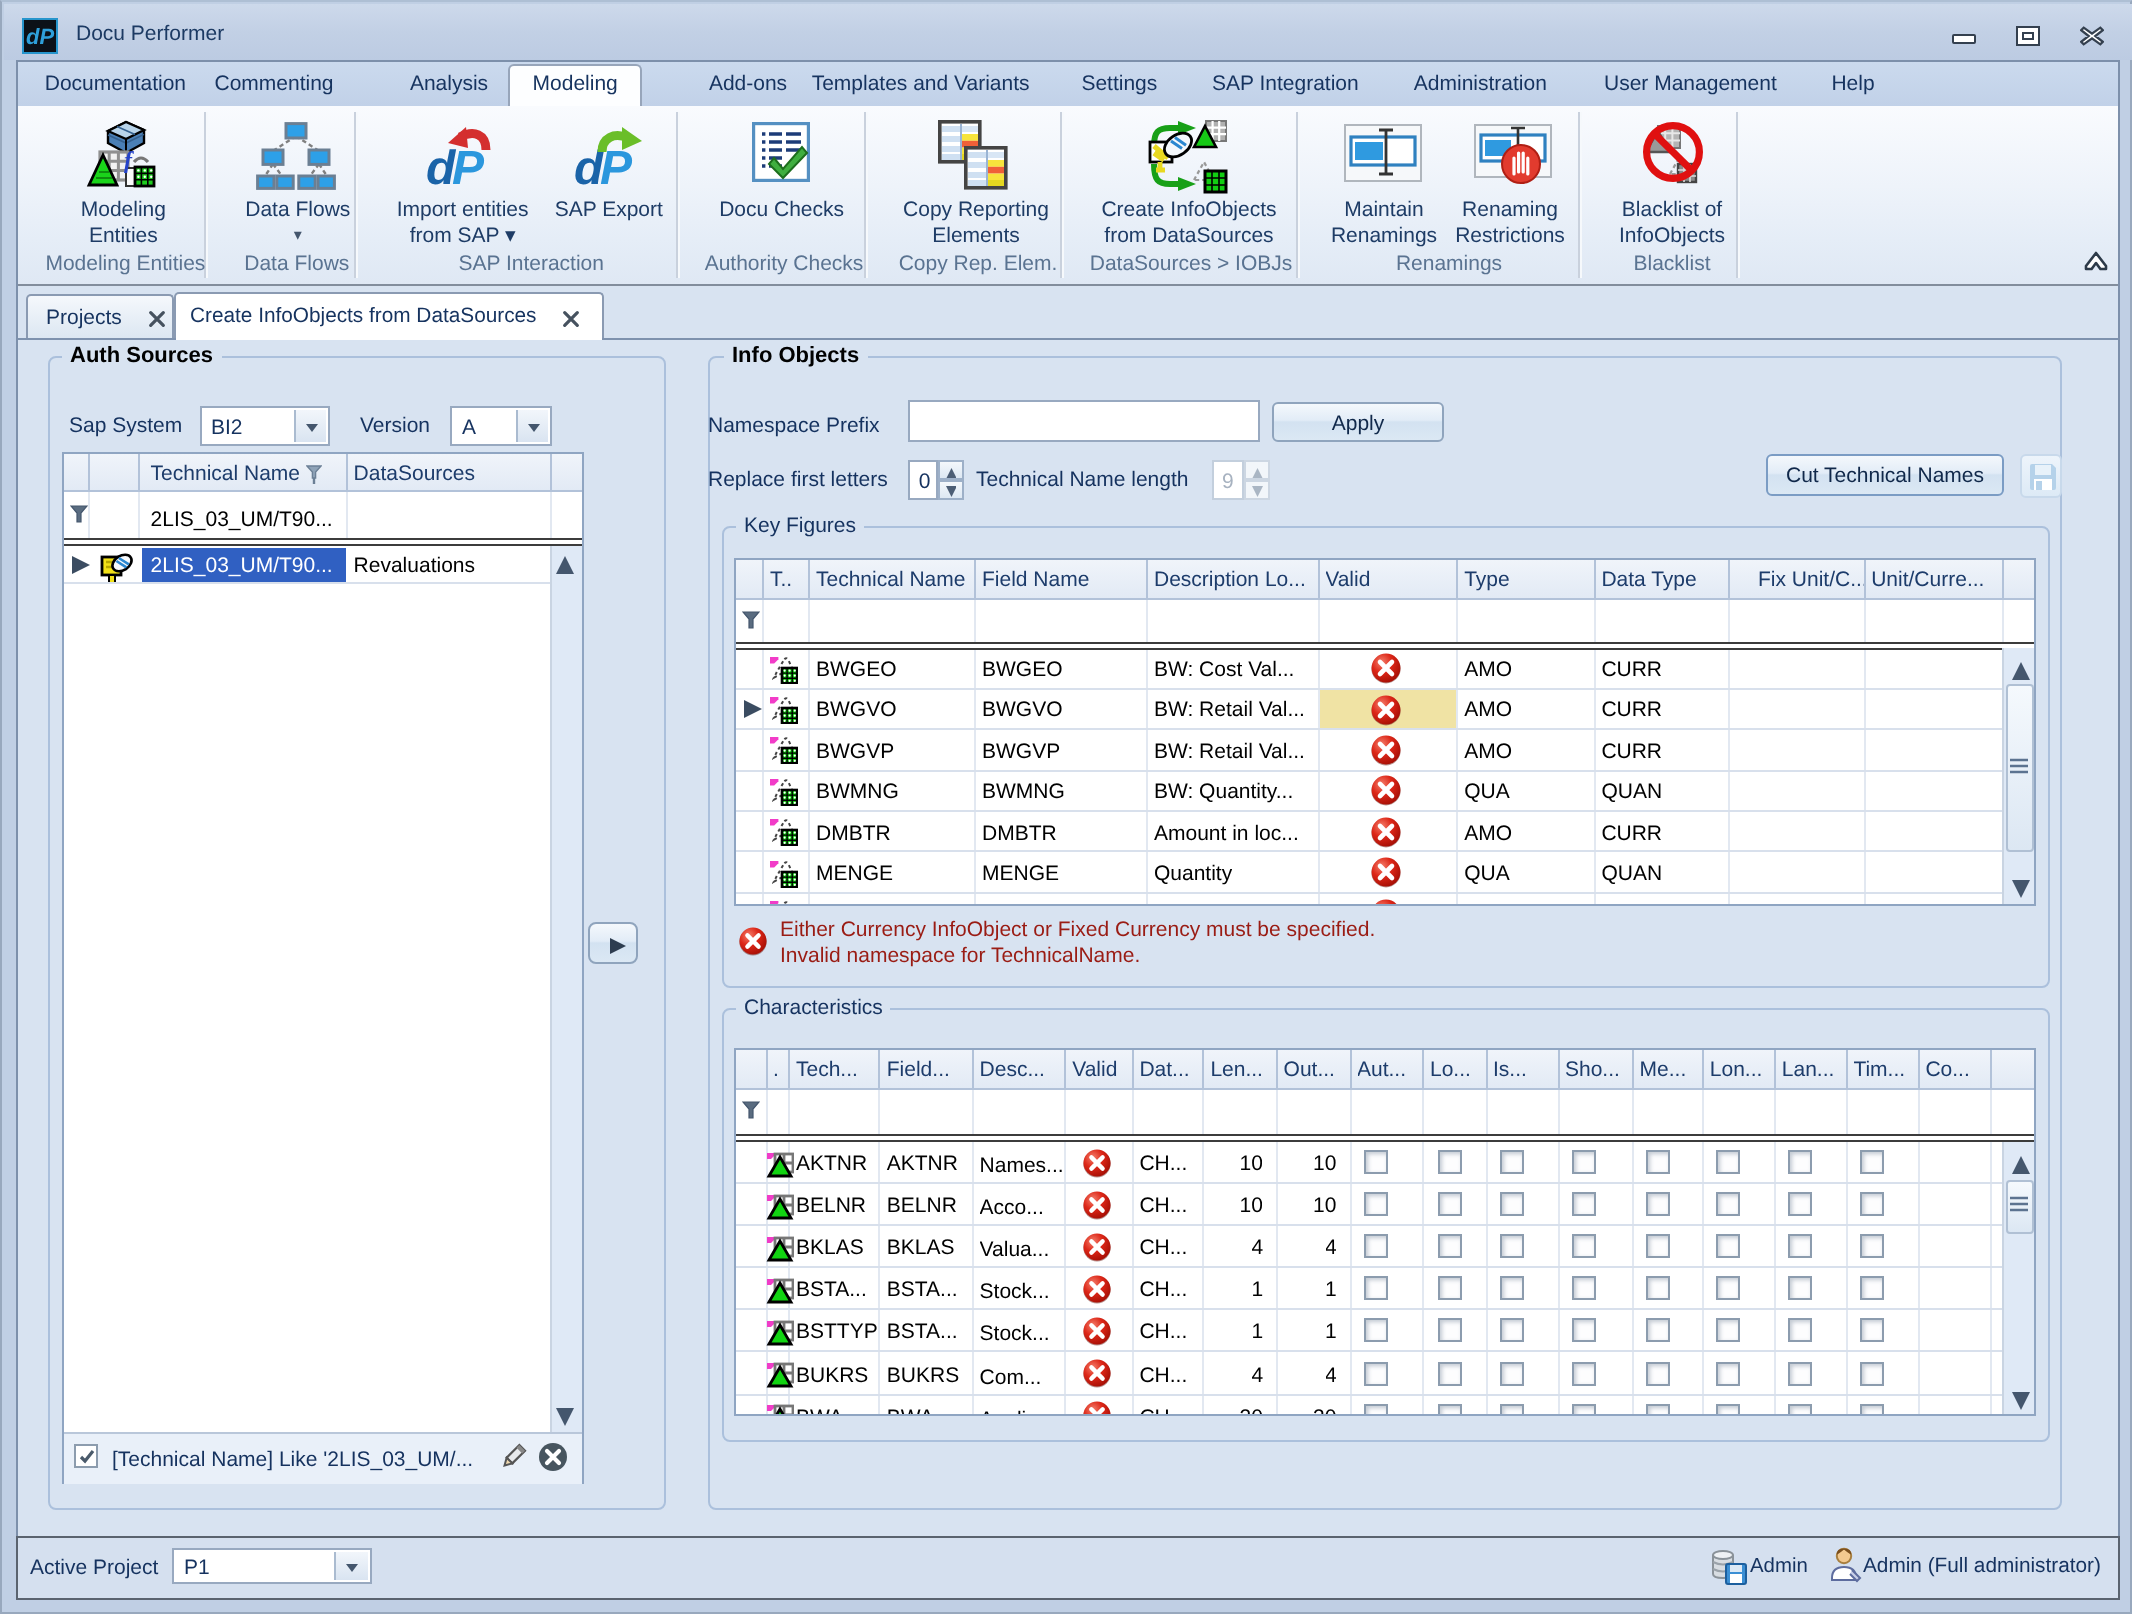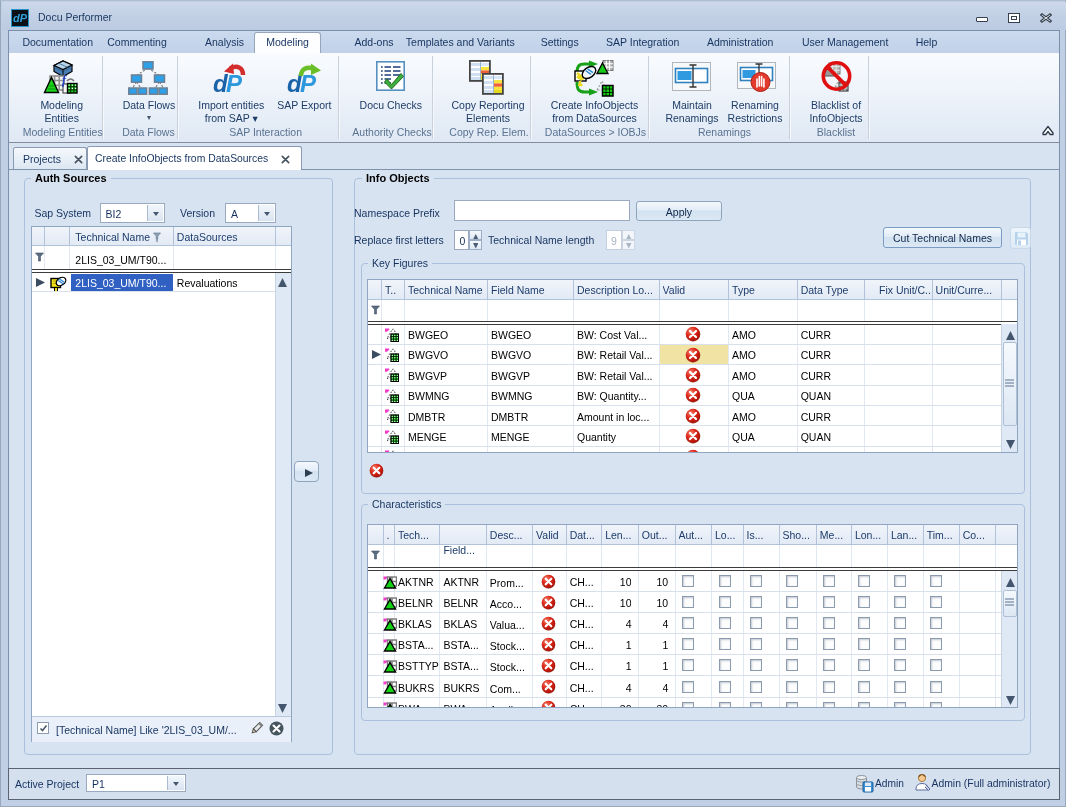--- a/index.html
+++ b/index.html
@@ -683,28 +683,29 @@
           <radialGradient id="rg" cx="0.35" cy="0.3" r="0.8">
             <stop offset="0" stop-color="#f47f6c"></stop>
             <stop offset="0.45" stop-color="#dd2718"></stop>
             <stop offset="1" stop-color="#9e0b02"></stop>
           </radialGradient>
         </defs>
         <circle cx="8" cy="8.4" r="7.3" fill="#70241c" opacity="0.5"></circle>
         <circle cx="8" cy="8" r="7.2" fill="url(#rg)"></circle>
         <path d="M5 5 L11 11 M11 5 L5 11" stroke="#fff" stroke-width="2.3" stroke-linecap="round"></path>
       </svg>
+      <div class="t" style="left:381px;top:427.5px;color:#9a1c14;line-height:13.5px">Either Currency InfoObject or Fixed Currency must be specified.<br>Invalid namespace for TechnicalName.</div>
       <div class="gbox" style="left:352px;top:473px;width:663.5px;height:216.5px">
         <div class="glabel" style="left:6px;font-weight:normal;color:#15325f;font-size:10.5px">Characteristics</div>
       </div>
       <div class="grid" style="left:358px;top:492.5px;width:651px;height:184.5px;overflow:hidden">
         <div class="ghead a" style="left:0;top:0;width:649px;height:20.5px;border-bottom:1px solid #b2c2d9"></div>
         <span class="hc" style="left:18.5px;top:4.5px">.</span>
         <span class="hc" style="left:30px;top:4.5px">Tech...</span>
-        <span class="hc" style="left:75.4px;top:19px">Field...</span>
+        <span class="hc" style="left:75.4px;top:4px">Field...</span>
         <span class="hc" style="left:121.8px;top:4.5px">Desc...</span>
         <span class="hc" style="left:168.1px;top:4.5px">Valid</span>
         <span class="hc" style="left:201.7px;top:4.5px">Dat...</span>
         <span class="hc" style="left:237.2px;top:4.5px">Len...</span>
         <span class="hc" style="left:273.8px;top:4.5px">Out...</span>
         <span class="hc" style="left:310.5px;top:4.5px">Aut...</span>
         <span class="hc" style="left:347px;top:4.5px">Lo...</span>
         <span class="hc" style="left:378.5px;top:4.5px">Is...</span>
         <span class="hc" style="left:414.5px;top:4.5px">Sho...</span>
         <span class="hc" style="left:451.8px;top:4.5px">Me...</span>
@@ -753,21 +754,21 @@
         </svg>
         <div class="dbl" style="left:0;top:42.5px;width:649px"></div>
         <svg class="a" style="left:15px;top:49.0px" width="14" height="15" viewBox="0 0 14 15">
           <path d="M0.5 2.5 L4.5 2.5 L4.5 3.5 L2.5 5.5 L0.5 5.5 Z" fill="#f03cc8"></path>
           <rect x="4.5" y="3" width="9" height="9" fill="#fff" stroke="#777" stroke-width="1.4"></rect>
           <path d="M9 3 v9 M4.5 7.5 h9" stroke="#777" stroke-width="1.4"></path>
           <path d="M1.5 14 L7 4.5 L12.5 14 Z" fill="#12d412" stroke="#000" stroke-width="1.4"></path>
         </svg>
         <span class="dc" style="left:30px;top:51.5px">AKTNR</span>
         <span class="dc" style="left:75.4px;top:51.5px">AKTNR</span>
-        <span class="dc" style="left:121.8px;top:52.5px">Prom...</span>
+        <span class="dc" style="left:121.8px;top:52.5px">Names...</span>
         <svg class="a" style="left:173.4px;top:49.0px" width="15" height="15" viewBox="0 0 16 16">
           <defs>
             <radialGradient id="rg" cx="0.35" cy="0.3" r="0.8">
               <stop offset="0" stop-color="#f47f6c"></stop>
               <stop offset="0.45" stop-color="#dd2718"></stop>
               <stop offset="1" stop-color="#9e0b02"></stop>
             </radialGradient>
           </defs>
           <circle cx="8" cy="8.4" r="7.3" fill="#70241c" opacity="0.5"></circle>
           <circle cx="8" cy="8" r="7.2" fill="url(#rg)"></circle>

